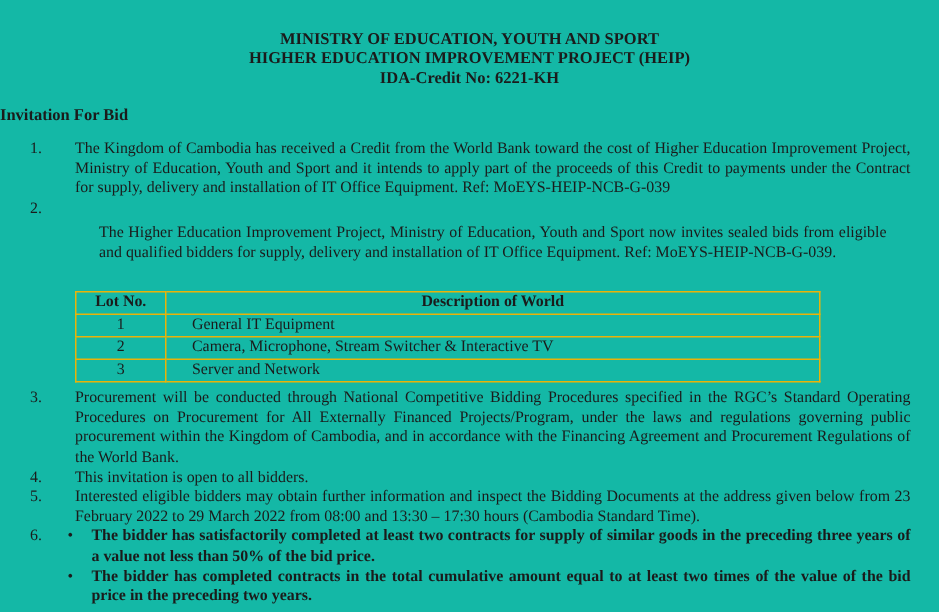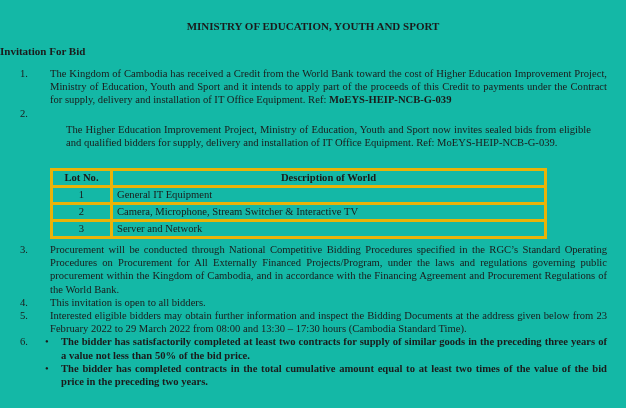--- a/index.html
+++ b/index.html
@@ -50,42 +50,42 @@
     box-sizing: content-box;
   }
   .item .body {
     flex: 1;
     text-align: justify;
   }
   .item .body p {
     margin: 16px;
   }
   b.ref {
-    font-weight: bold;
+    font-weight: normal;
   }
   table.lots {
     border-collapse: collapse;
     margin: 3px 0 4px 50px;
     width: 497px;
     font-size: 10.6px;
     table-layout: fixed;
   }
   table.lots th, table.lots td {
-    border: 3px solid #eab308;
+    border: 1px solid #eab308;
     padding: 0;
     height: 14px;
     line-height: 14px;
   }
   table.lots th {
     font-weight: bold;
     text-align: center;
   }
   table.lots .col-lot { width: 60px; }
   table.lots td.lot { text-align: center; }
-  table.lots td.desc { text-align: left; padding-left: 4px; }
+  table.lots td.desc { text-align: left; padding-left: 17px; }
   ul.bullets {
     list-style: none;
     margin: 0;
     padding: 0;
   }
   ul.bullets li {
     display: flex;
   }
   ul.bullets .dot {
     flex: 0 0 16px;
@@ -99,20 +99,22 @@
     font-weight: bold;
   }
 </style>
 </head>
 <body>
 
 <div class="page">
 
   <div class="doc-header">
     <div>MINISTRY OF EDUCATION, YOUTH AND SPORT</div>
+    <div>HIGHER EDUCATION IMPROVEMENT PROJECT (HEIP)</div>
+    <div>IDA-Credit No: 6221-KH</div>
   </div>
 
   <div class="doc-title">
     <div>Invitation For Bid</div>
   </div>
 
   <div class="items">
 
     <div class="item">
       <div class="num">1.</div>

